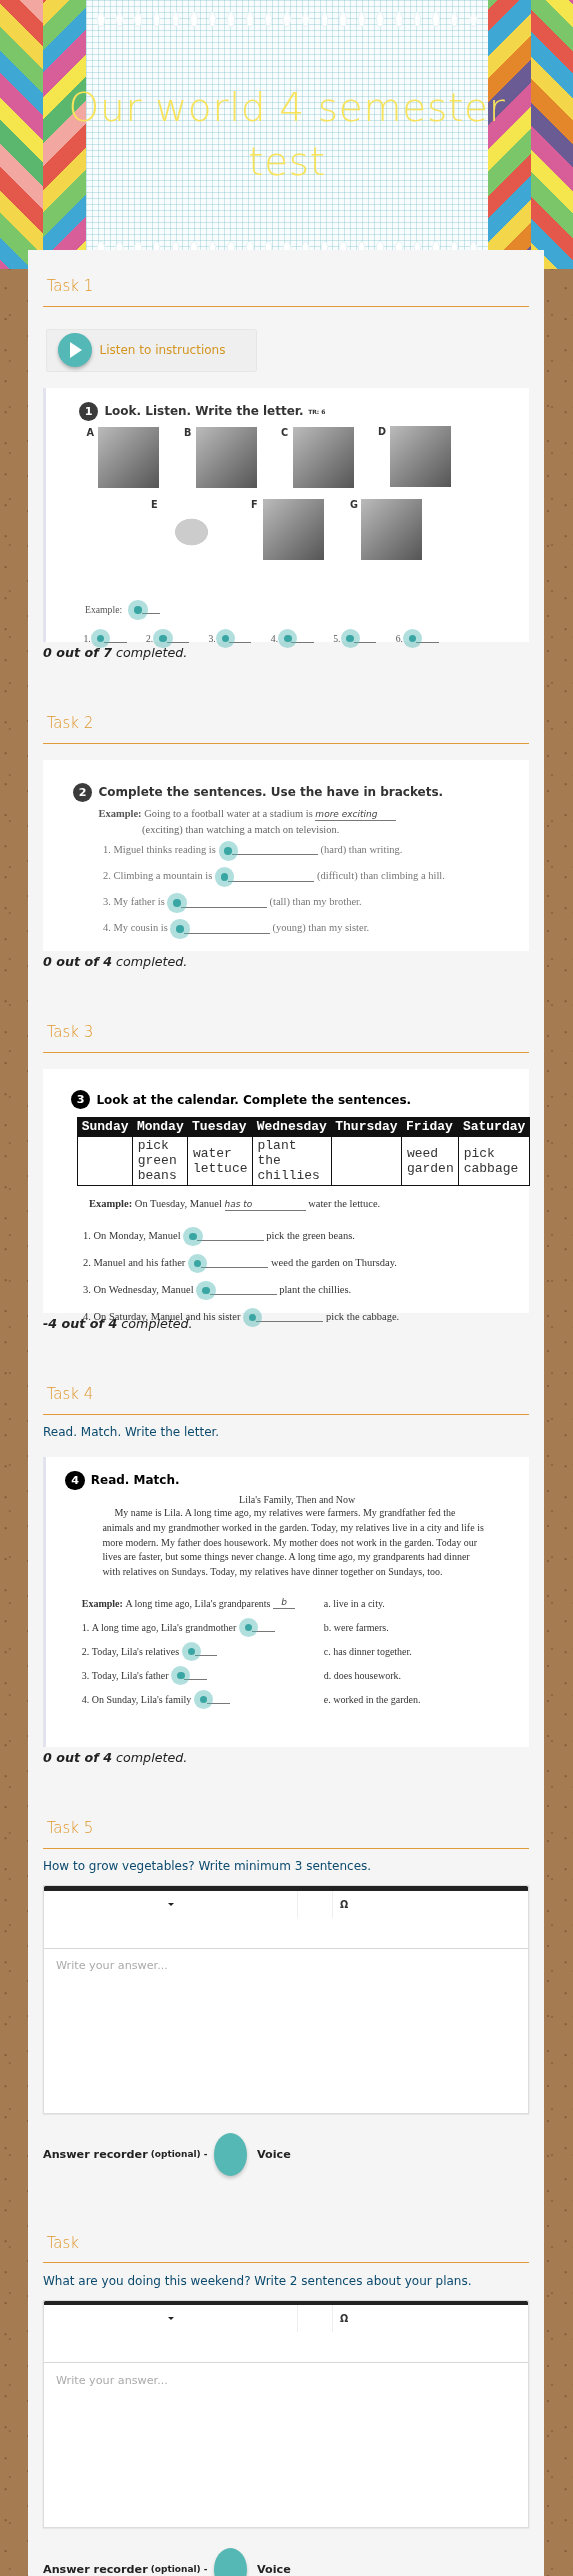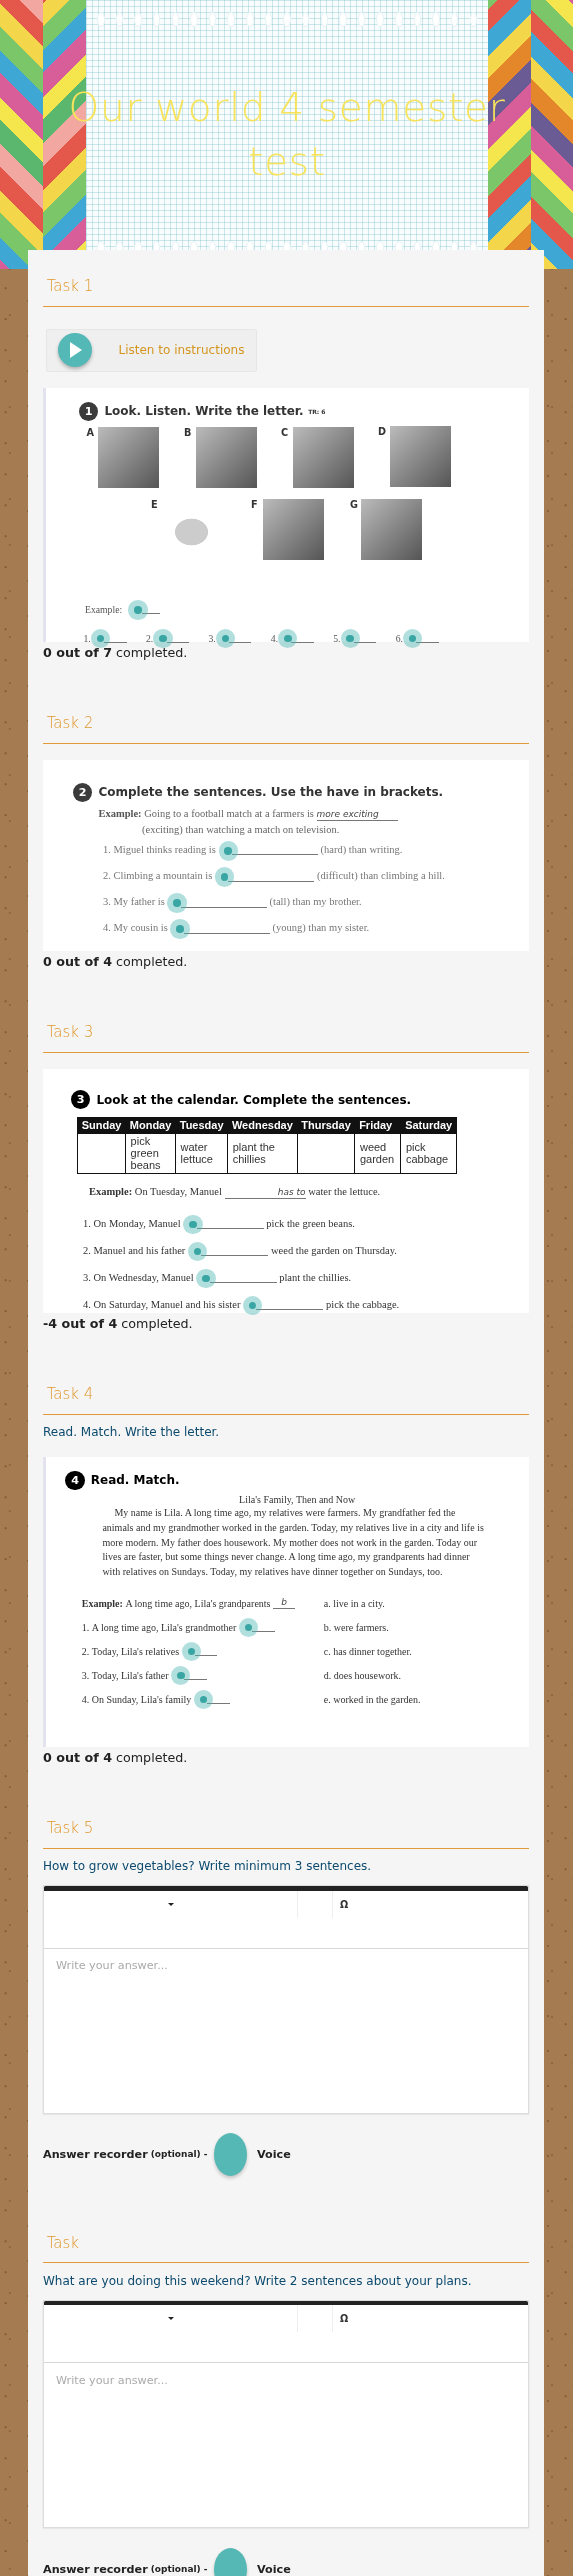--- a/index.html
+++ b/index.html
@@ -60,35 +60,35 @@
     position: absolute; top: 250px; left: 28px; width: 516px;
     background: #f5f5f5; padding: 0 15px 0 15px;
   }
   .task-section { padding-top: 21px; }
   .task-header {
     color: #e0962a; font-size: 15px; font-family: "DejaVu Sans", sans-serif;
     font-weight: 300; padding: 6px 3.7px 10.5px 3.7px;
     border-bottom: 1.5px solid #e29a3a;
   }
   .task-instruction { font-size: 12px; color: #0c4a6e; padding: 10.5px 0 7.5px 0; }
-  .completed { font-size: 12.7px; color: #222; padding: 3px 0 0 0; }
+  .completed { font-size: 12.7px; color: #222; padding: 3px 0 0 0; font-style: italic; }
   .completed b { font-weight: 700; }
 
   .listen-btn {
     display: flex; align-items: center; margin-top: 22.4px; margin-left: 3px;
     width: 211px; height: 43px; background: #efefef; border: 0.7px solid #e6e6e6; border-radius: 2.2px;
     cursor: pointer;
   }
   .play-circle {
     width: 34px; height: 34px; border-radius: 50%; background: #53b8b6; margin-left: 10.5px;
     display: flex; align-items: center; justify-content: center;
     box-shadow: 0 2.2px 3.7px rgba(0,0,0,0.25);
   }
   .play-tri { width: 0; height: 0; border-left: 12px solid #fff; border-top: 8.2px solid transparent; border-bottom: 8.2px solid transparent; margin-left: 3.7px; }
-  .listen-label { color: #d4951f; font-size: 12px; margin-left: 27px; }
+  .listen-label { color: #d4951f; font-size: 12px; margin-left: 8px; }
 
   .sheet {
     background: #fff; margin-top: 16.4px; position: relative;
     border-left: 3px solid #e3e3ef; font-family: "Liberation Serif", serif; color: #444;
   }
   .ex-title { display: flex; align-items: center; font-family: "DejaVu Sans", sans-serif; font-weight: 700; color: #333; }
   .num-badge {
     width: 19.4px; height: 19.4px; border-radius: 50%; background: #3b3b3b; color: #fff;
     font-size: 11.2px; display: inline-flex; align-items: center; justify-content: center; margin-right: 6px;
   }
@@ -117,21 +117,21 @@
   
   .s2 { height: 191px; padding: 22.4px 0 0 30px; font-size: 10.5px; }
   .s2 .ex-title { font-size: 12px; }
   .s2 .line-txt { margin: 6.7px 0 0 30px; color: #777; }
   .s2 .indent { margin-left: 69px; }
   .handwrite { font-family: "DejaVu Sans", sans-serif; font-size: 9px; color: #444; font-style: italic; }
 
   
   .s3 { height: 244px; padding: 21px 0 0 28px; font-size: 10.5px; }
   .s3 .ex-title { font-size: 12px; color: #000; }
-  table.cal { border-collapse: collapse; margin: 7.5px 0 0 6px; font-family: Liberation Sans, sans-serif; font-size: 11px; }
+  table.cal { border-collapse: collapse; margin: 7.5px 0 0 6px; font-family: Liberation Mono, monospace; font-size: 13px; }
   table.cal th { background: #111; color: #fff; text-align: left; padding: 1.5px 3.7px; border: 0.7px solid #111; font-weight: 700; }
   table.cal td { border: 0.7px solid #111; padding: 1.5px 4.5px; height: 28px; vertical-align: middle; width: 46px; color: #333; }
   .s3 .sent { margin: 7.5px 0 0 12px; color: #333; }
   .s3 .ex { margin: 12px 0 16.4px 18px; color: #333; }
 
   
   .s4 { height: 290px; padding: 13.5px 0 0 19.4px; font-size: 10px; }
   .s4 .ex-title { font-size: 12px; color: #000; }
   .story-title { text-align: center; margin-top: 4px; color: #333; }
   .story { margin: 1.5px 45px 0 37px; line-height: 14.6px; color: #333; text-indent: 12px; }
@@ -304,21 +304,21 @@
 
   <section class="task-section" style="padding-top:48px">
     <div class="task-header">Task 2</div>
     <div class="sheet s2" style="border-left:none">
       <div class="ex-title">
         <span class="num-badge">2</span>
         <span>Complete the sentences. Use the have in brackets.</span>
       </div>
       <div style="margin:6px 0 0 25.4px;color:#666">
         <b style="color:#555">Example:</b>
-        <span>Going to a football match at a farmers is</span>
+        <span>Going to a football water at a stadium is</span>
         <span class="blank">
             <span class="line handwrite" style="width:81px;height:12px;text-align:left">more exciting</span>
           </span>
       </div>
       <div class="indent" style="color:#666;margin-top:3px">(exciting) than watching a match on television.</div>
       <div class="line-txt"><span>1.</span> <span>Miguel thinks reading is</span> <span class="blank">
             <span class="dot"></span>
             <span class="line" style="width:86px"></span>
           </span> <span>(hard) than writing.</span></div>
       <div class="line-txt"><span>2.</span> <span>Climbing a mountain is</span> <span class="blank">
@@ -363,21 +363,21 @@
           <td></td>
           <td>weed garden</td>
           <td>pick cabbage</td>
         </tr>
       </tbody>
         </table>
       <div class="ex">
         <b>Example:</b>
         <span>On Tuesday, Manuel</span>
         <span class="blank">
-            <span class="line handwrite" style="width:81px;height:12px;text-align:right">has to</span>
+            <span class="line handwrite" style="width:81px;height:12px;text-align:left">has to</span>
           </span>
         <span>water the lettuce.</span>
       </div>
       <div class="sent"><span>1.</span> <span>On Monday, Manuel</span> <span class="blank">
             <span class="dot"></span>
             <span class="line" style="width:67px"></span>
           </span> <span>pick the green beans.</span></div>
       <div class="sent"><span>2.</span> <span>Manuel and his father</span> <span class="blank">
             <span class="dot"></span>
             <span class="line" style="width:67px"></span>

